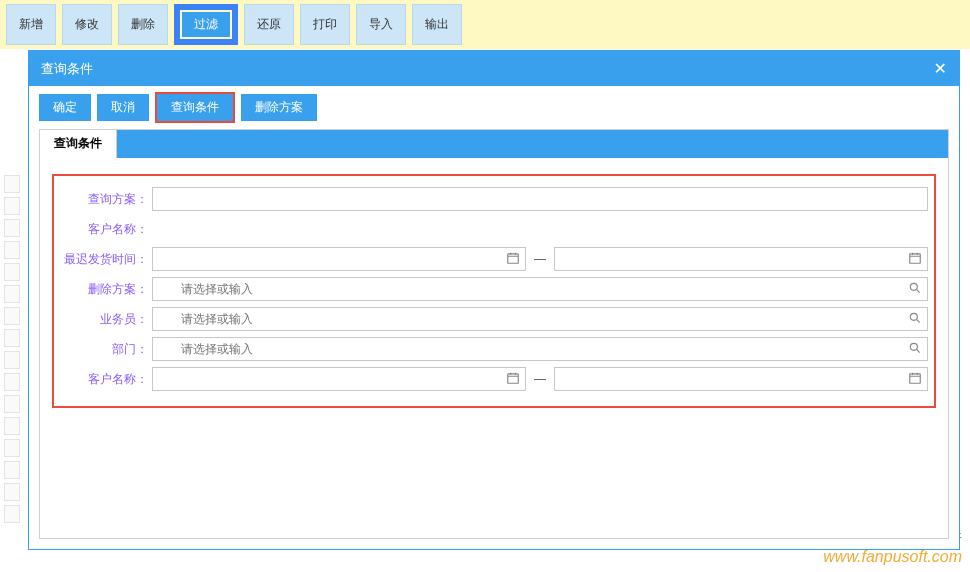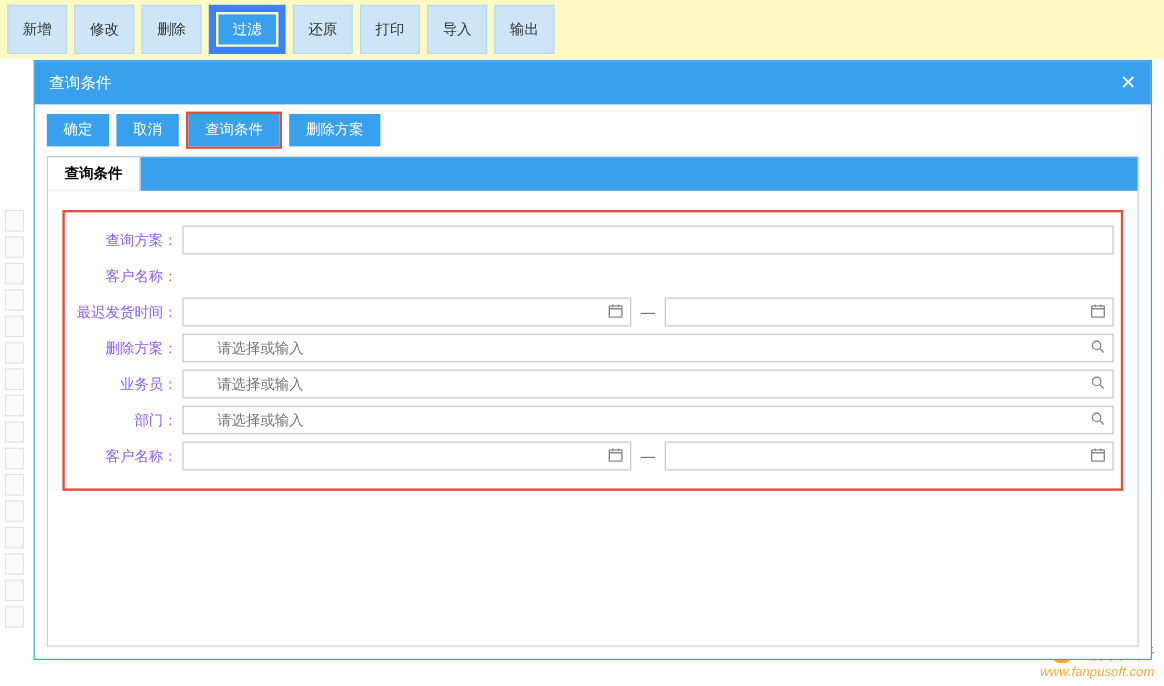--- a/index.html
+++ b/index.html
@@ -183,21 +183,21 @@
     .watermark {
       position: absolute;
       right: 8px;
       bottom: 6px;
       text-align: right;
       opacity: 0.85;
       z-index: 5;
     }
     .wm-top { display:flex; align-items:center; justify-content:flex-end; gap:4px; color:#666; font-size:16px; }
     .wm-logo { width:18px; height:18px; border:3px solid #f39c12; border-left-color:#2980b9; border-radius:50%; display:inline-block; }
-    .wm-url { color:#f39c12; font-size:11px; font-style: italic; }
+    .wm-url { color:#f39c12; font-size:16px; font-style: italic; }
   </style>
 </head>
 <body>
 
 <div class="left-hints">
   <div class="hint-row"></div>
     <div class="hint-row"></div>
     <div class="hint-row"></div>
   <div class="hint-row"></div>
     <div class="hint-row"></div>

